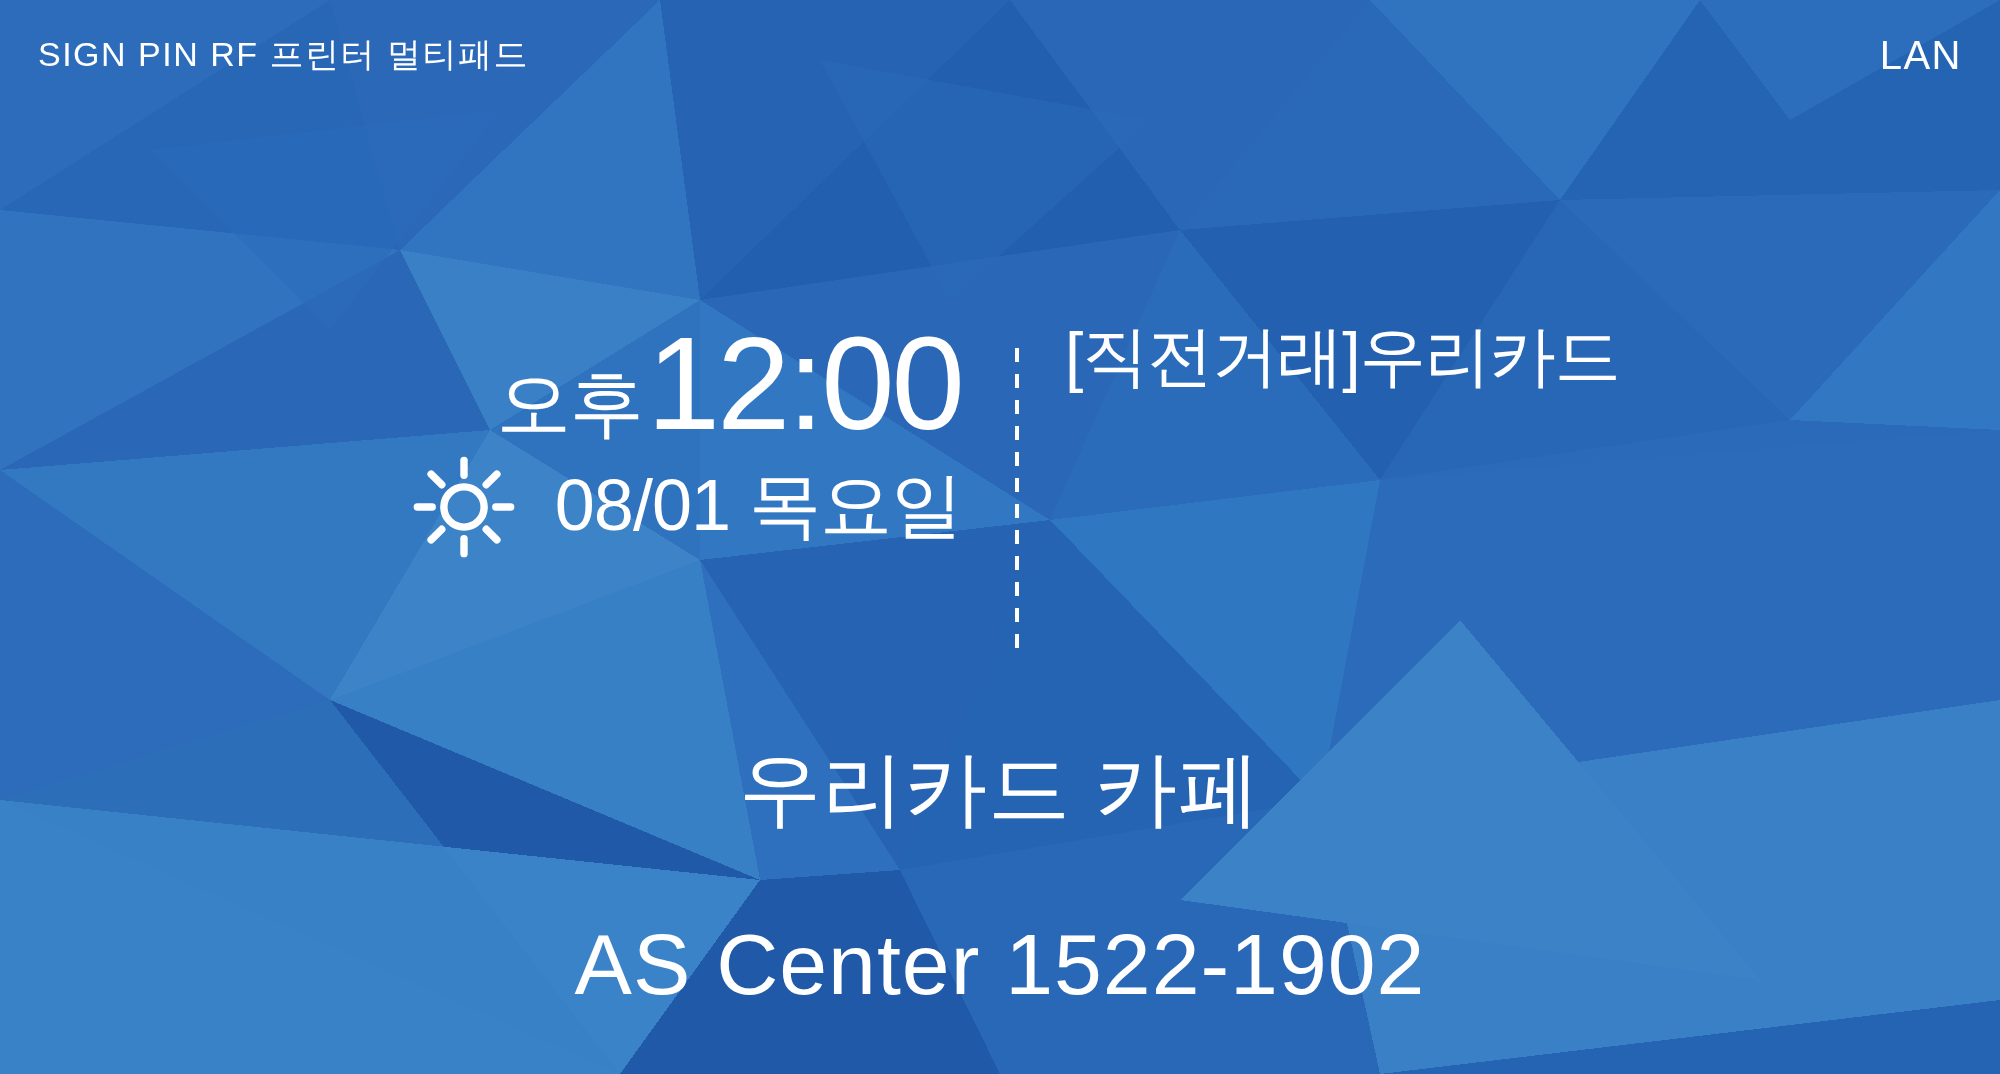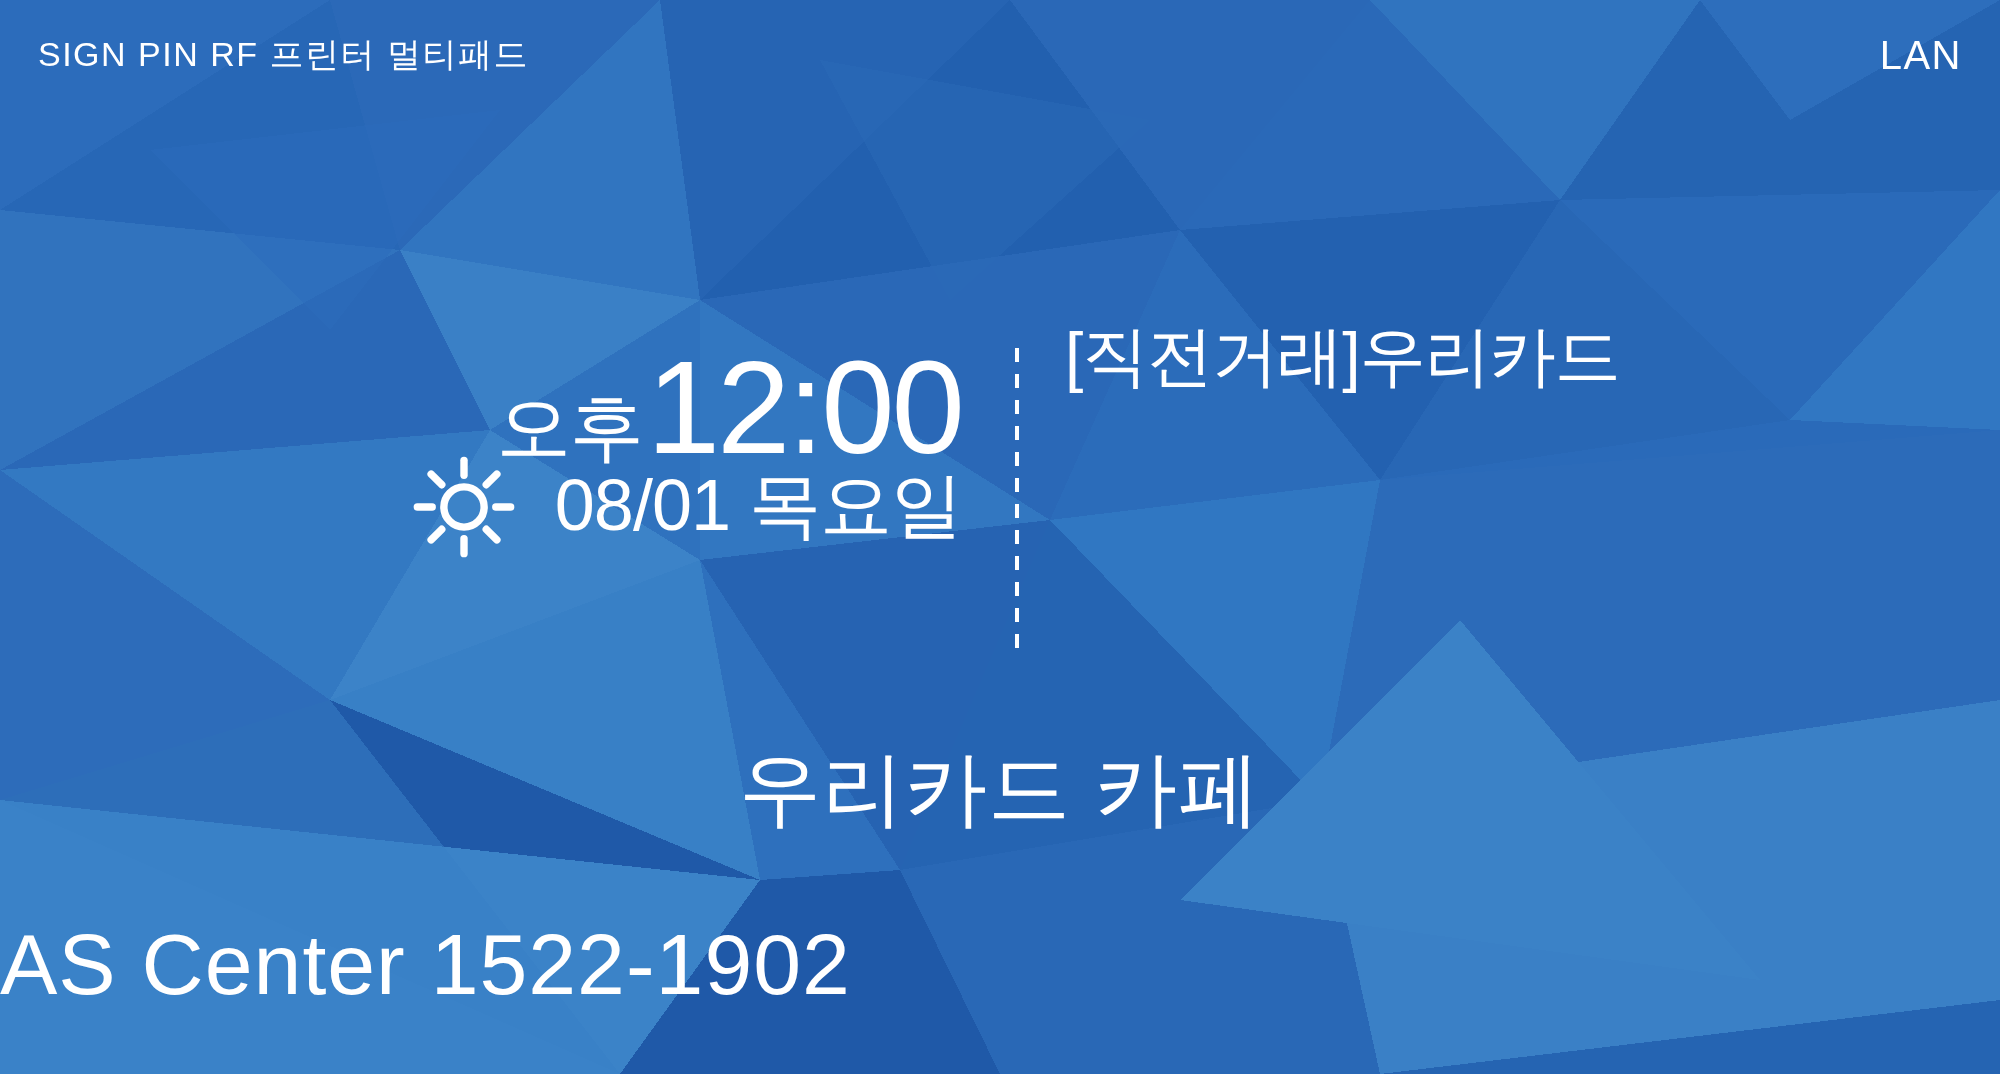--- a/index.html
+++ b/index.html
@@ -58,21 +58,20 @@
     width:1017px;
     position:relative;
     height:340px;
   }
   .clock-row {
     position:absolute;
     right:55px; top:0;
     display:flex;
     align-items:baseline;
     white-space:nowrap;
-    margin-top:24px;
   }
   .ampm {
     color:#ffffff;
     font-size:74px;
     font-weight:400;
     line-height:1;
     letter-spacing:-1px;
   }
   .time {
     color:#ffffff;
@@ -158,20 +157,21 @@
     color:#ffffff;
     font-size:82px;
     font-weight:400;
     letter-spacing:1px;
     z-index:5;
   }
   .as-center {
     position:absolute;
     left:0; top:915px;
     width:2000px;
+    text-align:center;
     color:#ffffff;
     font-size:86px;
     font-weight:400;
     letter-spacing:1px;
     z-index:5;
   }
 </style>
 </head>
 <body>
 

